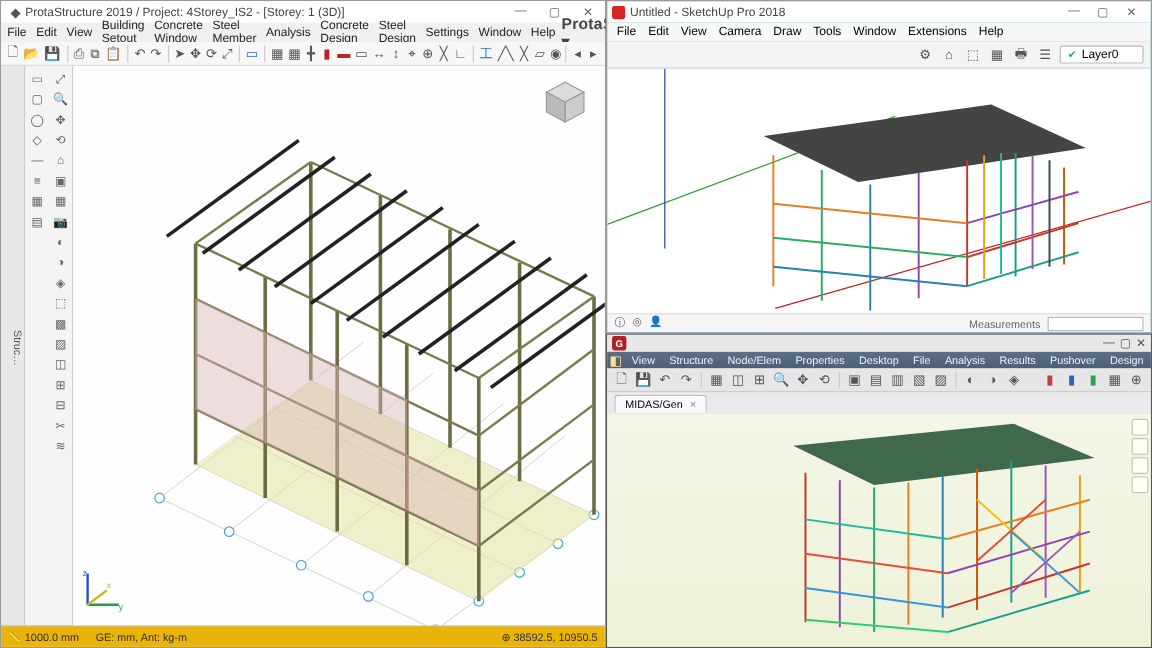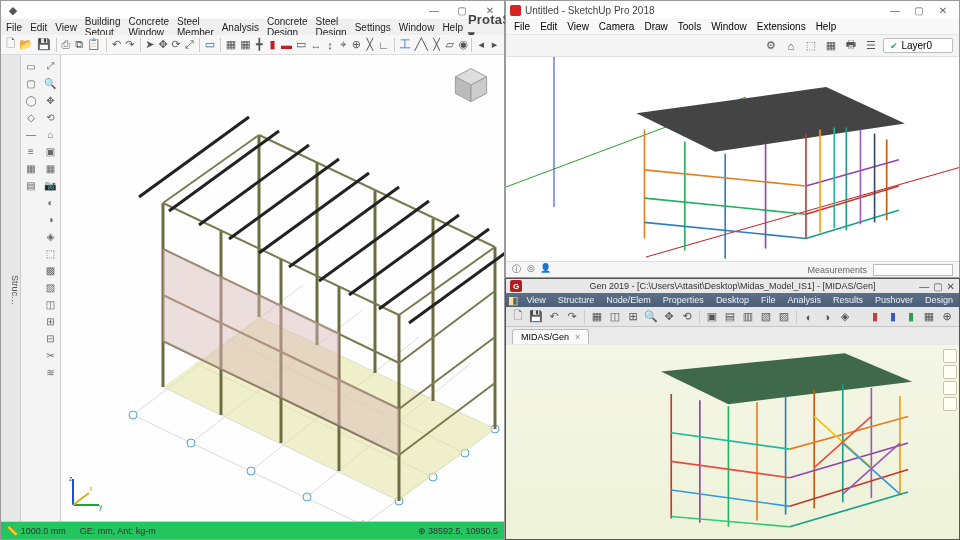--- a/index.html
+++ b/index.html
@@ -20,21 +20,21 @@
 
 #ps-body { flex:1; display:flex; min-height:0; }
 #ps-lefttabs { width:20px; background:#e8e8e8; border-right:1px solid #ccc; font-size:9px; writing-mode:vertical-rl; text-align:center; padding-top:4px; color:#555; }
 #ps-vtool1, #ps-vtool2 { width:20px; background:#f4f4f4; display:flex; flex-direction:column; align-items:center; padding-top:4px; gap:3px; }
 #ps-vtool2 { border-right:1px solid #ccc; }
 .vico { width:14px; height:14px; font-size:10px; display:flex; align-items:center; justify-content:center; color:#666; border:1px solid transparent; border-radius:2px; }
 #ps-canvas { flex:1; background:#fefefe; position:relative; overflow:hidden; }
 #ps-cube { position:absolute; right:10px; top:8px; width:46px; height:46px; }
 #ps-cube svg { width:100%; height:100%; }
 #ps-axis { position:absolute; left:4px; bottom:4px; }
-#ps-status { height:18px; background:#22c55e; border-top:1px solid #ccc; display:flex; align-items:center; font-size:9px; padding:0 6px; gap:14px; color:#333; }
+#ps-status { height:18px; background:#eab308; border-top:1px solid #ccc; display:flex; align-items:center; font-size:9px; padding:0 6px; gap:14px; color:#333; }
 #ps-status .push { margin-left:auto; }
 
 
 #ps-building { position:absolute; left:42px; top:30px; width:420px; height:440px; }
 #ps-building svg { width:100%; height:100%; }
 .cgrid { stroke:#b8b8b8; stroke-width:.5; }
 .col   { stroke:#6d6d42; stroke-width:3; }
 .beam  { stroke:#7a7a50; stroke-width:2; }
 .roof  { stroke:#222;    stroke-width:3; }
 .slab  { fill:#d9b7b7; fill-opacity:.45; stroke:#ba8888; stroke-width:.5; }
@@ -82,20 +82,21 @@
 .mg-beam { stroke-width:1.6; }
 .mg-roof { fill:#205030; fill-opacity:.85; }
 
 </style>
 </head>
 <body>
 
 <div id="ps">
   <div id="ps-titlebar">
     <span class="ico">◆</span>
+    <span>ProtaStructure 2019 / Project: 4Storey_IS2 - [Storey: 1 (3D)]</span>
     <div class="buttons">
       <span>—</span>
       <span>▢</span>
       <span>✕</span>
     </div>
   </div>
   <div id="ps-menubar">
     <span class="m">File</span>
     <span class="m">Edit</span>
     <span class="m">View</span>
@@ -367,21 +368,20 @@
       <span>👤</span>
     </div>
     <span class="meas">Measurements</span>
     <span class="mbox"></span>
   </div>
 </div>
 
 <div id="mg">
   <div id="mg-title">
     <span class="gico">G</span>
-    <span>Gen 2019 - [C:\Users\Attasit\Desktop\Midas_Model_IS1] - [MIDAS/Gen]</span>
     <div class="win">
       <span>—</span>
       <span>▢</span>
       <span>✕</span>
     </div>
   </div>
   <div id="mg-menu">
     <span class="ico" style="color:#ffe08a">◧</span>
     <span class="m">View</span>
     <span class="m">Structure</span>

